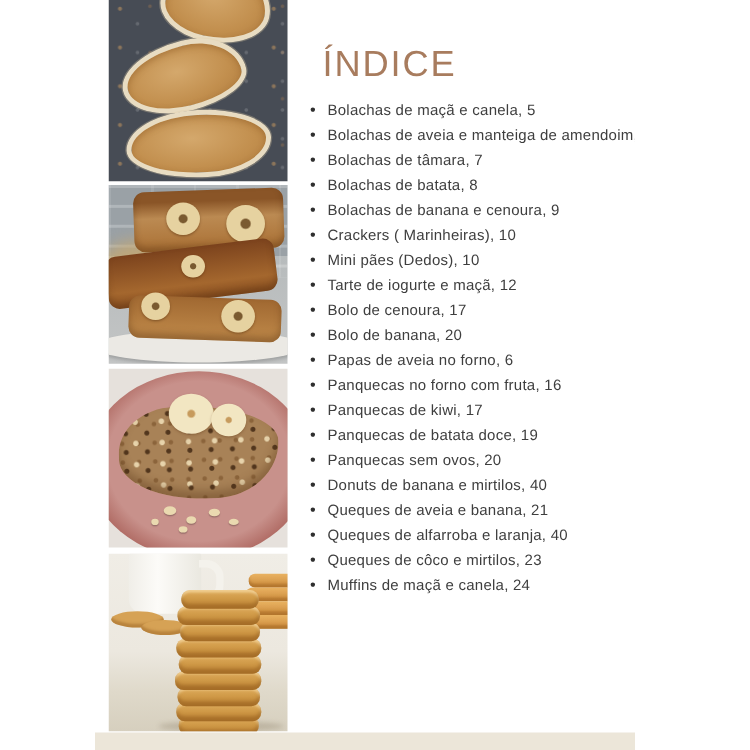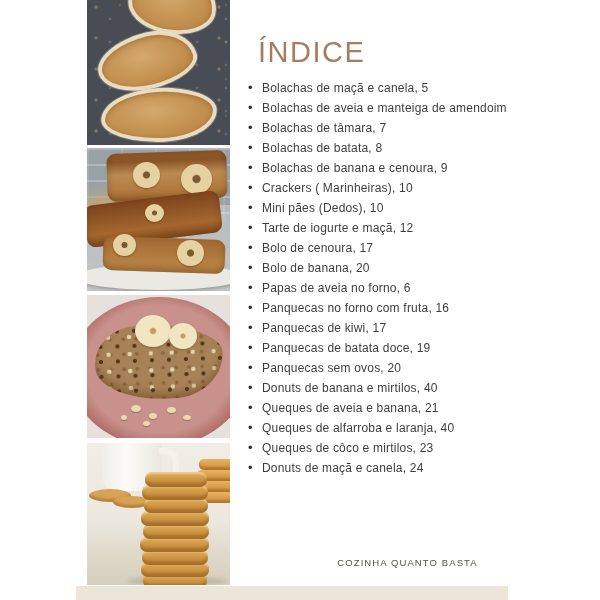--- a/index.html
+++ b/index.html
@@ -211,20 +211,19 @@
         <li class="toc-item"><span class="bullet">•</span><span>Bolo de banana</span><span>, </span><span>20</span></li>
         <li class="toc-item"><span class="bullet">•</span><span>Papas de aveia no forno</span><span>, </span><span>6</span></li>
         <li class="toc-item"><span class="bullet">•</span><span>Panquecas no forno com fruta</span><span>, </span><span>16</span></li>
         <li class="toc-item"><span class="bullet">•</span><span>Panquecas de kiwi</span><span>, </span><span>17</span></li>
         <li class="toc-item"><span class="bullet">•</span><span>Panquecas de batata doce</span><span>, </span><span>19</span></li>
         <li class="toc-item"><span class="bullet">•</span><span>Panquecas sem ovos</span><span>, </span><span>20</span></li>
         <li class="toc-item"><span class="bullet">•</span><span>Donuts de banana e mirtilos</span><span>, </span><span>40</span></li>
         <li class="toc-item"><span class="bullet">•</span><span>Queques de aveia e banana</span><span>, </span><span>21</span></li>
         <li class="toc-item"><span class="bullet">•</span><span>Queques de alfarroba e laranja</span><span>, </span><span>40</span></li>
         <li class="toc-item"><span class="bullet">•</span><span>Queques de côco e mirtilos</span><span>, </span><span>23</span></li>
-        <li class="toc-item"><span class="bullet">•</span><span>Donuts de maçã e canela</span><span>, </span><span>24</span></li>
+        <li class="toc-item"><span class="bullet">•</span><span>Muffins de maçã e canela</span><span>, </span><span>24</span></li>
       </ul>
   </main>
 
-  <div class="footer-brand">COZINHA QUANTO BASTA</div>
   <div class="footer-band"></div>
 
 </div>
 
 </body></html>

